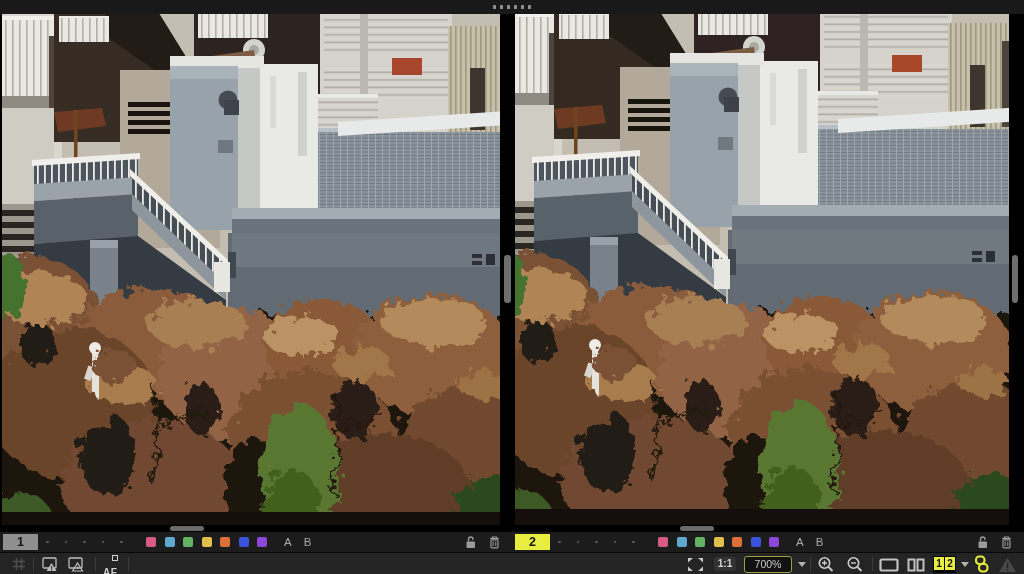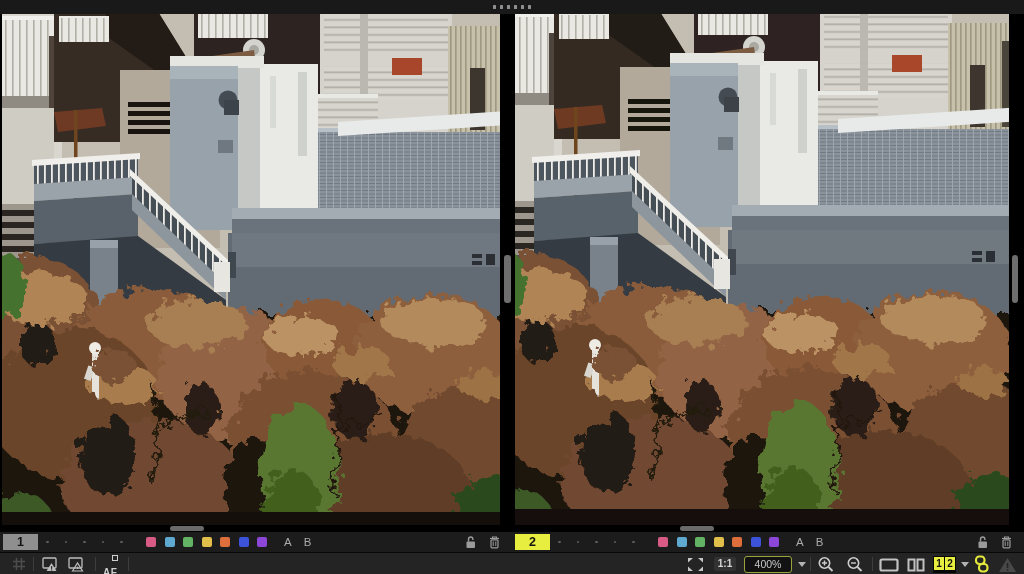--- a/index.html
+++ b/index.html
@@ -378,21 +378,21 @@
       <span class="af-txt">AF</span>
     </span>
     <span class="tsep" style="left:128px;"></span>
 
     <span class="ticon" style="left:687px;top:4px;">
       <svg width="17" height="15" viewBox="0 0 17 15">
           <path d="M1 5.5V1h5L1 5.5zM16 5.5V1h-5l5 4.5zM1 9.5V14h5L1 9.5zM16 9.5V14h-5l5-4.5z" fill="#c6c6c6"></path>
         </svg>
     </span>
     <span class="oneone">1:1</span>
-    <span class="zoombox">400%</span>
+    <span class="zoombox">700%</span>
     <span class="caret caret-1"></span>
     <span class="tsep" style="left:810px;"></span>
 
     <span class="ticon" style="left:817px;top:3px;">
       <svg width="18" height="17" viewBox="0 0 18 17">
           <circle cx="7.5" cy="7" r="5.2" fill="none" stroke="#cdcdcd" stroke-width="1.6"></circle>
           <path d="M11.5 11l4 4" stroke="#cdcdcd" stroke-width="1.8"></path>
           <path d="M5 7h5M7.5 4.5v5" stroke="#cdcdcd" stroke-width="1.4"></path>
         </svg>
     </span>

